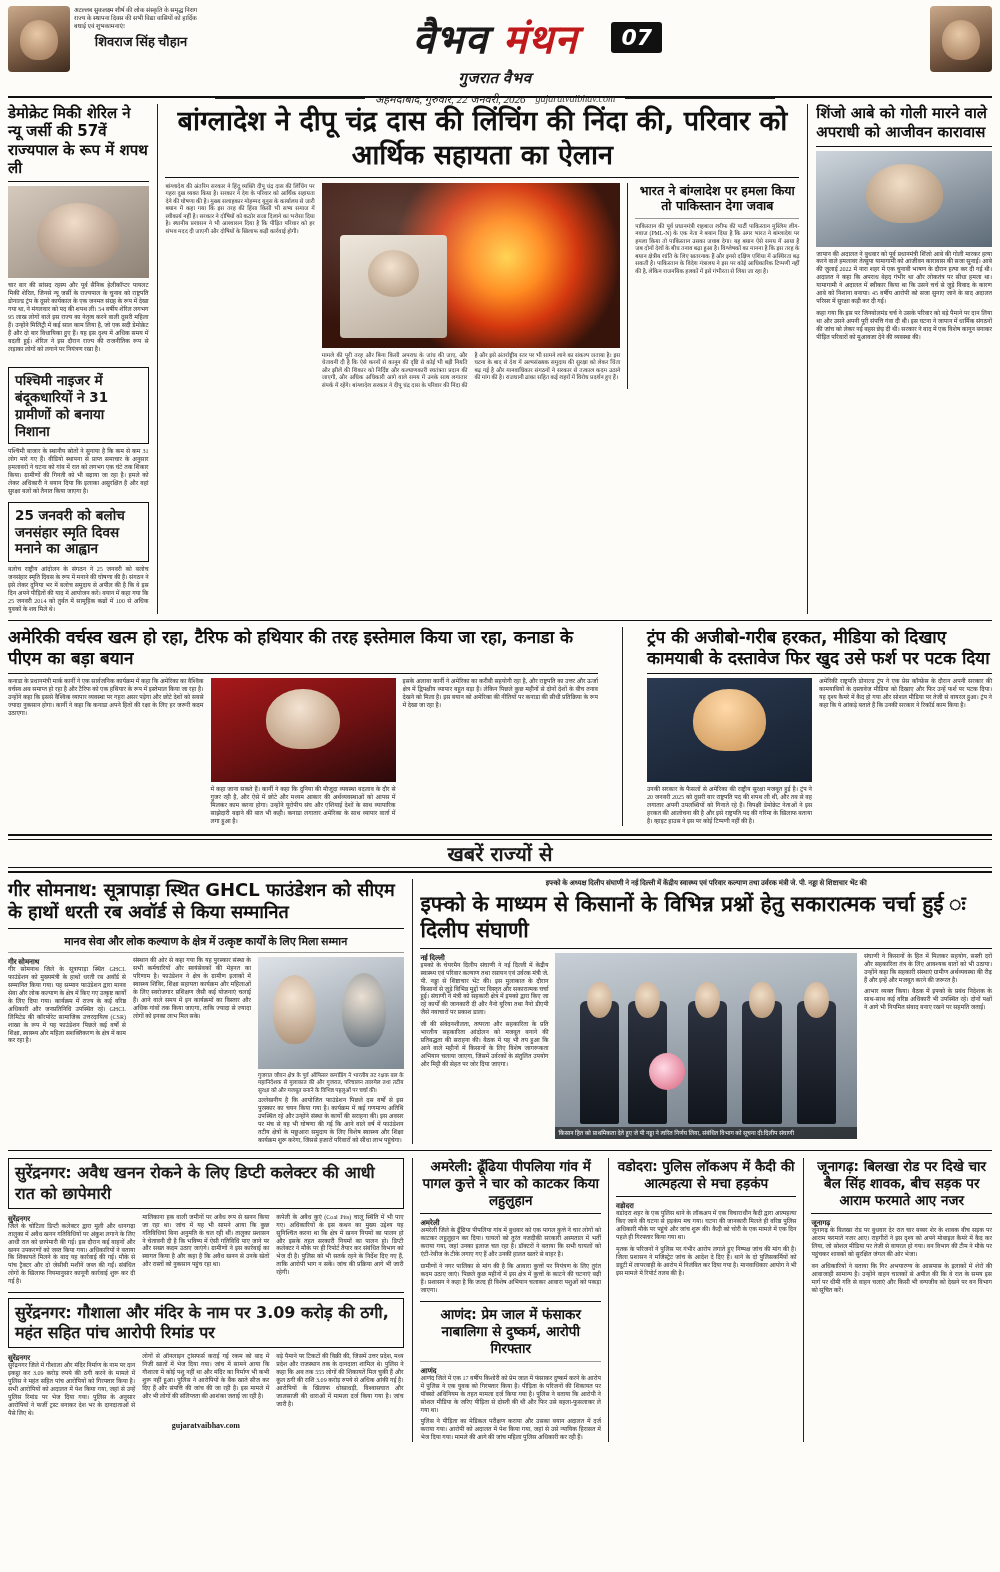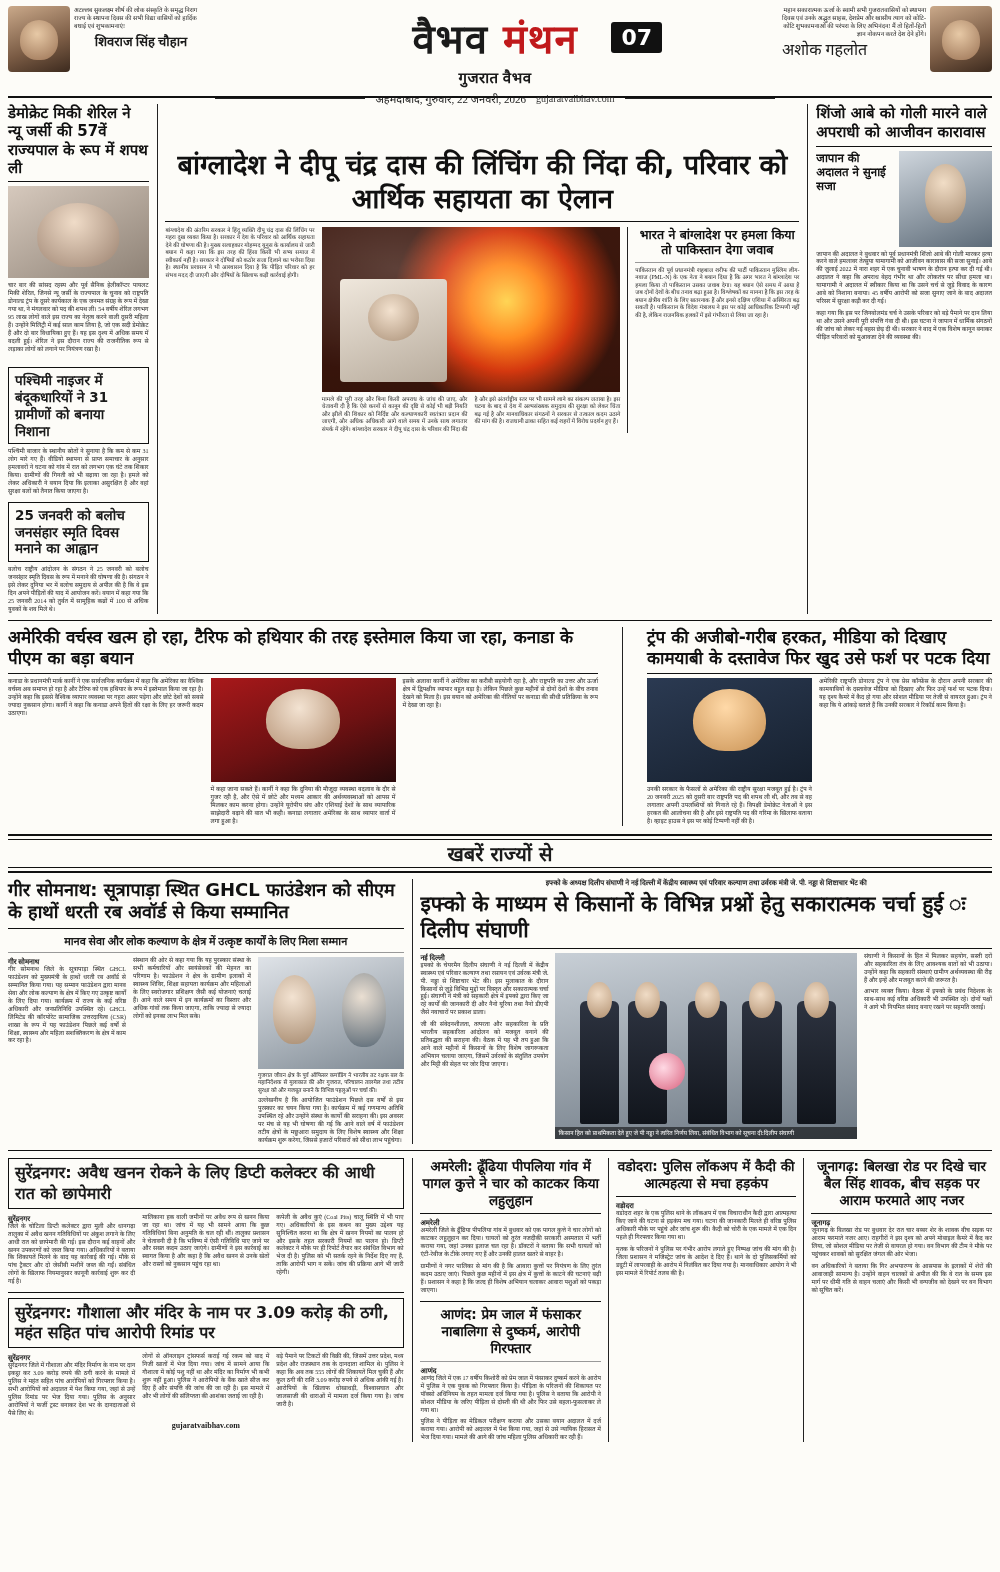--- a/index.html
+++ b/index.html
@@ -13,21 +13,21 @@
   }
   .page { width:1000px; height:1572px; padding:6px 8px; position:relative; }
 
   
   .masthead { display:flex; align-items:stretch; border-bottom:2px solid #111; padding-bottom:4px; height:92px; }
   .mh-left { width:200px; display:flex; gap:4px; }
   .mh-photo { width:62px; height:66px; border-radius:4px; background:linear-gradient(160deg,#caa98a,#7a5b44 60%,#3c2a1e); position:relative; overflow:hidden; flex:none; }
   .mh-photo:after{ content:""; position:absolute; left:12px; top:14px; width:38px; height:40px; border-radius:50% 50% 45% 45%; background:radial-gradient(circle at 45% 35%, #e7c9a6, #9a7254); }
   .mh-left .txt { font-size:6.2px; line-height:1.28; color:#222; }
   .mh-left .nm { text-align:center; font-weight:bold; font-size:13px; margin-top:2px; }
-  .mh-center { flex:1; text-align:center; position:relative; }
+  .mh-center { flex:1; text-align:center; position:relative;font-style:italic; }
   .brand { font-family:"DejaVu Sans", sans-serif; font-weight:bold; font-size:40px; letter-spacing:1px; margin-top:4px; }
   .brand .red { color:#c0191b; }
   .sub-brand { font-size:15px; font-weight:bold; margin-top:2px; letter-spacing:.5px; }
   .date-bar { display:flex; justify-content:center; align-items:center; gap:10px; margin-top:4px; font-size:11px; }
   .date-bar .ln { height:1px; background:#222; flex:1; max-width:150px; }
   .site { font-size:10px; color:#333; }
   .pageno { position:absolute; right:120px; top:16px; background:#111; color:#fff; font-family:"DejaVu Sans",sans-serif; font-weight:bold; font-size:22px; padding:3px 10px; border-radius:3px; }
   .mh-right { width:210px; display:flex; gap:4px; flex-direction:row-reverse; }
   .mh-right .txt { font-size:6.2px; line-height:1.28; text-align:right; }
 
@@ -41,21 +41,21 @@
   .cols2 { column-count:2; column-gap:7px; }
   .boxhd { border:1.6px solid #111; padding:4px 6px; font-family:"DejaVu Sans",sans-serif; font-weight:bold; }
 
   
   .ph { position:relative; overflow:hidden; background:#b9b3ab; }
   .ph .cap { position:absolute; left:0; right:0; bottom:0; background:rgba(0,0,0,.55); color:#fff; font-size:6px; padding:2px 3px; }
 
   
   .band1 { display:flex; gap:8px; margin-top:6px; }
   .col-l { width:152px; }
-  .col-c { width:634px;margin-top:44px; }
+  .col-c { width:634px; }
   .col-r { width:190px; }
 
   .h-left { font-size:15px; line-height:1.22; }
   .h-center { font-size:27px; line-height:1.25; text-align:center; }
   .h-right { font-size:15px; line-height:1.25; }
 
   .vsep { width:1px; background:#222; }
 
   .portrait { width:100%; height:92px; background:linear-gradient(150deg,#d6c9bd,#8e8276); position:relative; }
   .portrait:after { content:""; position:absolute; left:50%; top:18%; transform:translateX(-50%); width:58%; height:70%; border-radius:50% 50% 42% 42%; background:radial-gradient(circle at 45% 30%, #f0dcc8, #9b8270); }
@@ -135,24 +135,20 @@
       <div class="date-bar">
         <div class="ln"></div>
         <div>अहमदाबाद, गुरुवार, 22 जनवरी, 2026</div>
         <div class="site">gujaratvaibhav.com</div>
         <div class="ln"></div>
       </div>
     </div>
 
     <div class="mh-right">
       <div class="mh-photo"></div>
-      <div>
-        <div class="txt">महान सकारात्मक ऊर्जा के स्वामी सभी गुजरातवासियों को स्थापना दिवस एवं उनके अद्भुत साहस, देशप्रेम और खासीय त्याग को कोटि-कोटि शुभकामनाओं की परंपरा के लिए अभिनंदन! मैं तो हितों-हितों ज्ञान नोकपन करते देश देने होंगे।</div>
-        <div class="nm">अशोक गहलोत</div>
-      </div>
     </div>
   </div>
 
   <div class="band1">
 
     <div class="col-l">
       <div class="hl h-left">डेमोक्रेट मिकी शेरिल ने न्यू जर्सी की 57वें राज्यपाल के रूप में शपथ ली</div>
       <div class="rule" style="margin:4px 0;"></div>
       <div class="portrait"></div>
       <div class="body-txt" style="margin-top:4px;">चार बार की सांसद रहस्य और पूर्व सैनिक हेलीकॉप्टर पायलट मिकी शेरिल, जिनसे न्यू जर्सी के राज्यपाल के चुनाव को राष्ट्रपति डोनाल्ड ट्रंप के दूसरे कार्यकाल के एक जनमत संग्रह के रूप में देखा गया था, ने मंगलवार को पद की शपथ ली। 54 वर्षीय शेरिल लगभग 95 लाख लोगों वाले इस राज्य का नेतृत्व करने वाली दूसरी महिला हैं। उन्होंने मिलिट्री में कई साल काम लिया है, जो एक सदी डेमोक्रेट हैं और दो बार विधायिका हुए हैं। यह इस दृश्य में अधिक समय में बदली हुई। शेरिल ने इस दौरान राज्य की राजनीतिक रूप से लड़ाका लोगों को लगाने पर नियंत्रण रखा है।</div>
@@ -189,23 +185,20 @@
         </div>
       </div>
     </div>
 
     <div class="vsep"></div>
 
     <div class="col-r">
       <div class="hl h-right">शिंजो आबे को गोली मारने वाले अपराधी को आजीवन कारावास</div>
       <div class="rule" style="margin:4px 0;"></div>
       <div style="display:flex; gap:5px;">
-        <div style="width:78px;">
-          <div class="hl" style="font-size:11.5px; line-height:1.25;">जापान की अदालत ने सुनाई सजा</div>
-        </div>
         <div style="flex:1;">
           <div class="abe"></div>
         </div>
       </div>
       <div class="body-txt" style="margin-top:4px;">जापान की अदालत ने बुधवार को पूर्व प्रधानमंत्री शिंजो आबे की गोली मारकर हत्या करने वाले हमलावर तेत्सुया यामागामी को आजीवन कारावास की सजा सुनाई। आबे की जुलाई 2022 में नारा शहर में एक चुनावी भाषण के दौरान हत्या कर दी गई थी। अदालत ने कहा कि अपराध बेहद गंभीर था और लोकतंत्र पर सीधा हमला था। यामागामी ने अदालत में स्वीकार किया था कि उसने चर्च से जुड़े विवाद के कारण आबे को निशाना बनाया। 45 वर्षीय आरोपी को सजा सुनाए जाने के बाद अदालत परिसर में सुरक्षा कड़ी कर दी गई।</div>
       <div class="body-txt" style="margin-top:4px;">कहा गया कि इस पर जिनबोलमंड चर्च ने उसके परिवार को बड़े पैमाने पर दान लिया था और उसने अपनी पूरी संपत्ति गंवा दी थी। इस घटना ने जापान में धार्मिक संगठनों की जांच को लेकर नई बहस छेड़ दी थी। सरकार ने बाद में एक विशेष कानून बनाकर पीड़ित परिवारों को मुआवजा देने की व्यवस्था की।</div>
     </div>
   </div>
 
   <div class="rule" style="margin:6px 0 0;"></div>

